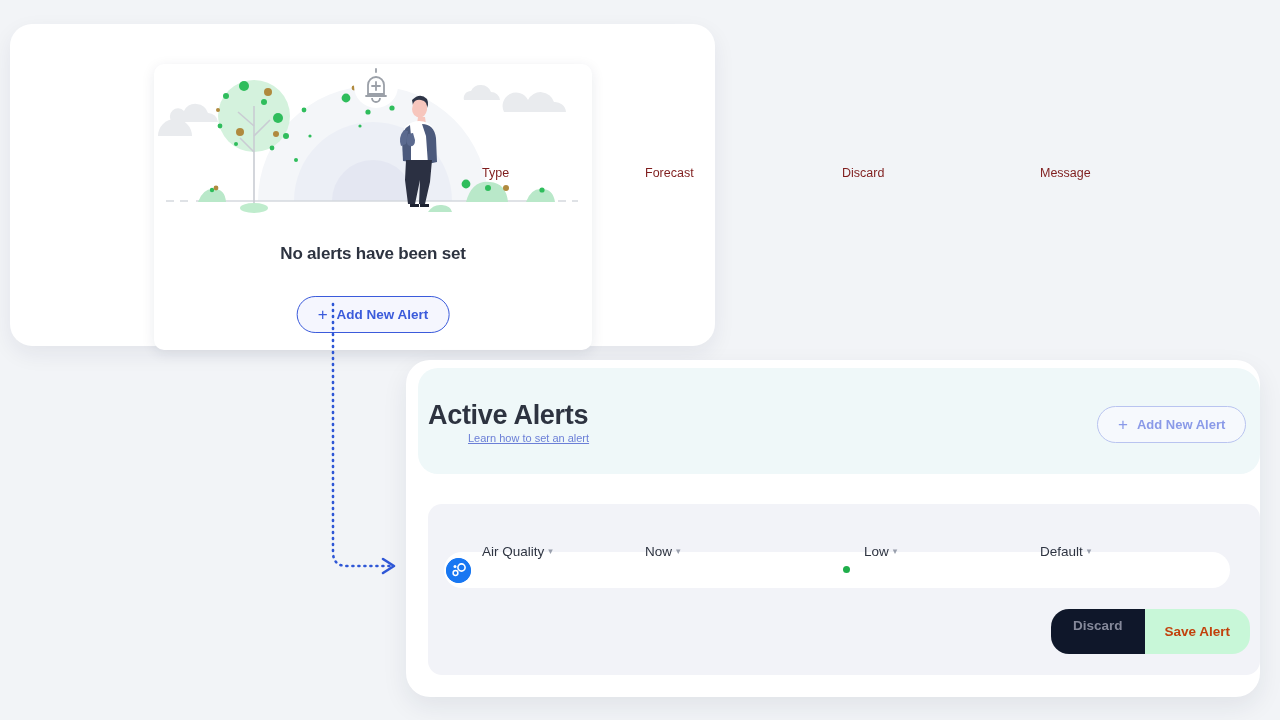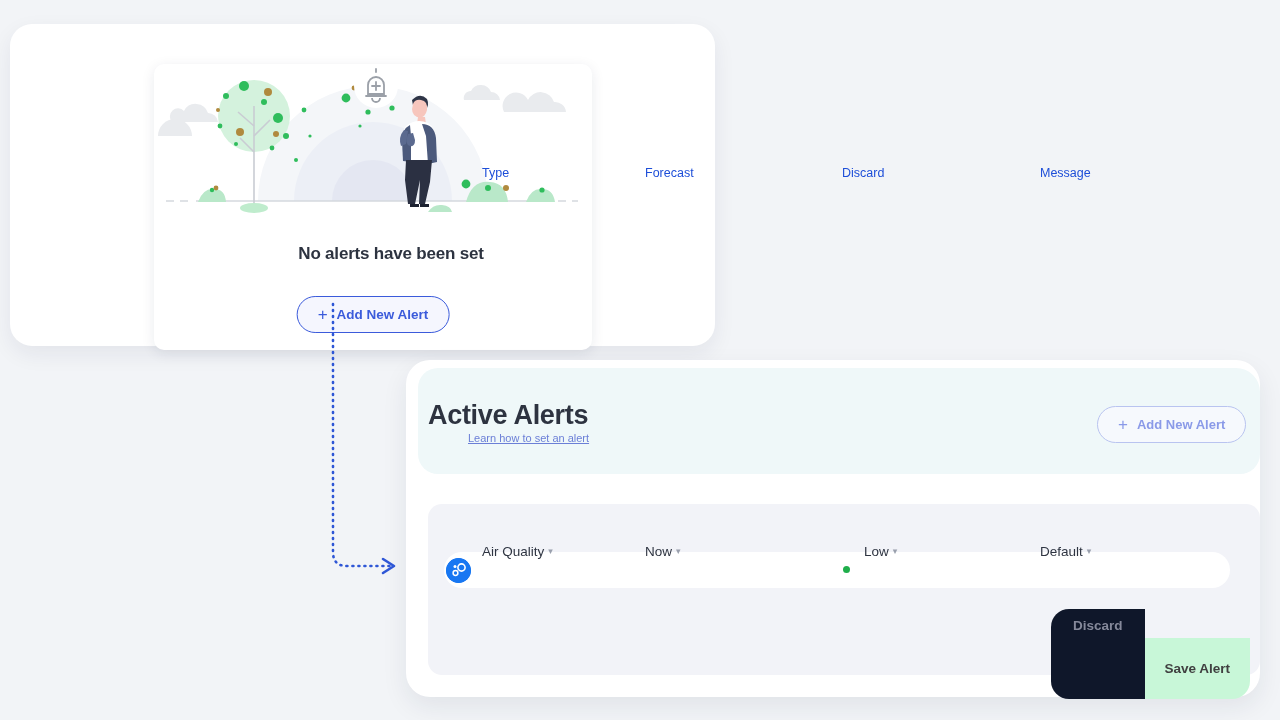--- a/index.html
+++ b/index.html
@@ -22,21 +22,21 @@
   .empty-inner {
     position: absolute; left: 144px; top: 40px;
     width: 438px; height: 286px;
     background: #ffffff;
     border-radius: 10px;
     box-shadow: 0 3px 14px rgba(25,35,70,.09);
     overflow: hidden;
   }
   .illus { position: absolute; left: 0; top: 0; width: 438px; height: 152px; }
   .empty-title {
-    position: absolute; left: 18px; top: 180px; width: 438px;
+    position: absolute; left: 0; top: 180px; width: 438px;
     text-align: center;
     font-size: 17px; font-weight: bold; color: #2d3340;
     letter-spacing: -.2px;
   }
   .btn-outline {
     position: absolute; left: 50%; top: 232px; transform: translateX(-50%);
     display: flex; align-items: center; gap: 9px;
     padding: 9px 20px;
     border: 1.4px solid #3b5bdb;
     border-radius: 22px;
@@ -85,21 +85,21 @@
 
   
   .table-panel {
     position: absolute; left: 22px; top: 144px;
     width: 832px; height: 171px;
     background: #f2f3f8;
     border-radius: 14px;
   }
   .col-head {
     position: absolute; top: 166px;
-    font-size: 12.5px; color: #1d4ed8;
+    font-size: 12.5px; color: #7f1d1d;
   }
   .row-pill {
     position: absolute; left: 444px; top: 552px;
     width: 786px; height: 36px;
     background: #ffffff;
     border-radius: 18px;
   }
   .cell { position: absolute; top: 544px; font-size: 13.5px; color: #2f3542; }
   .caret { color: #9aa0ad; font-size: 9px; margin-left: 4px; vertical-align: 2px; }
   .type-icon {
@@ -115,22 +115,22 @@
   
   .btn-group {
     position: absolute; left: 1051px; top: 609px;
     display: flex; border-radius: 18px; overflow: hidden;
   }
   .btn-discard {
     padding: 9px 22px; background: #0f172a; color: #85899a;
     font-size: 13.5px; font-weight: bold; cursor: pointer;
   }
   .btn-save {
-    padding: 23px 20px; background: #c8f7d8; color: #404040;
-    font-size: 13.5px; font-weight: bold; cursor: pointer; margin-top: 29px;
+    padding: 15px 20px; background: #c8f7d8; color: #c2410c;
+    font-size: 13.5px; font-weight: bold; cursor: pointer;
   }
 
   .connector { position: absolute; left: 0; top: 0; pointer-events: none; }
 </style>
 </head>
 <body>
 
 <div class="stage">
 
   <div class="empty-card">

